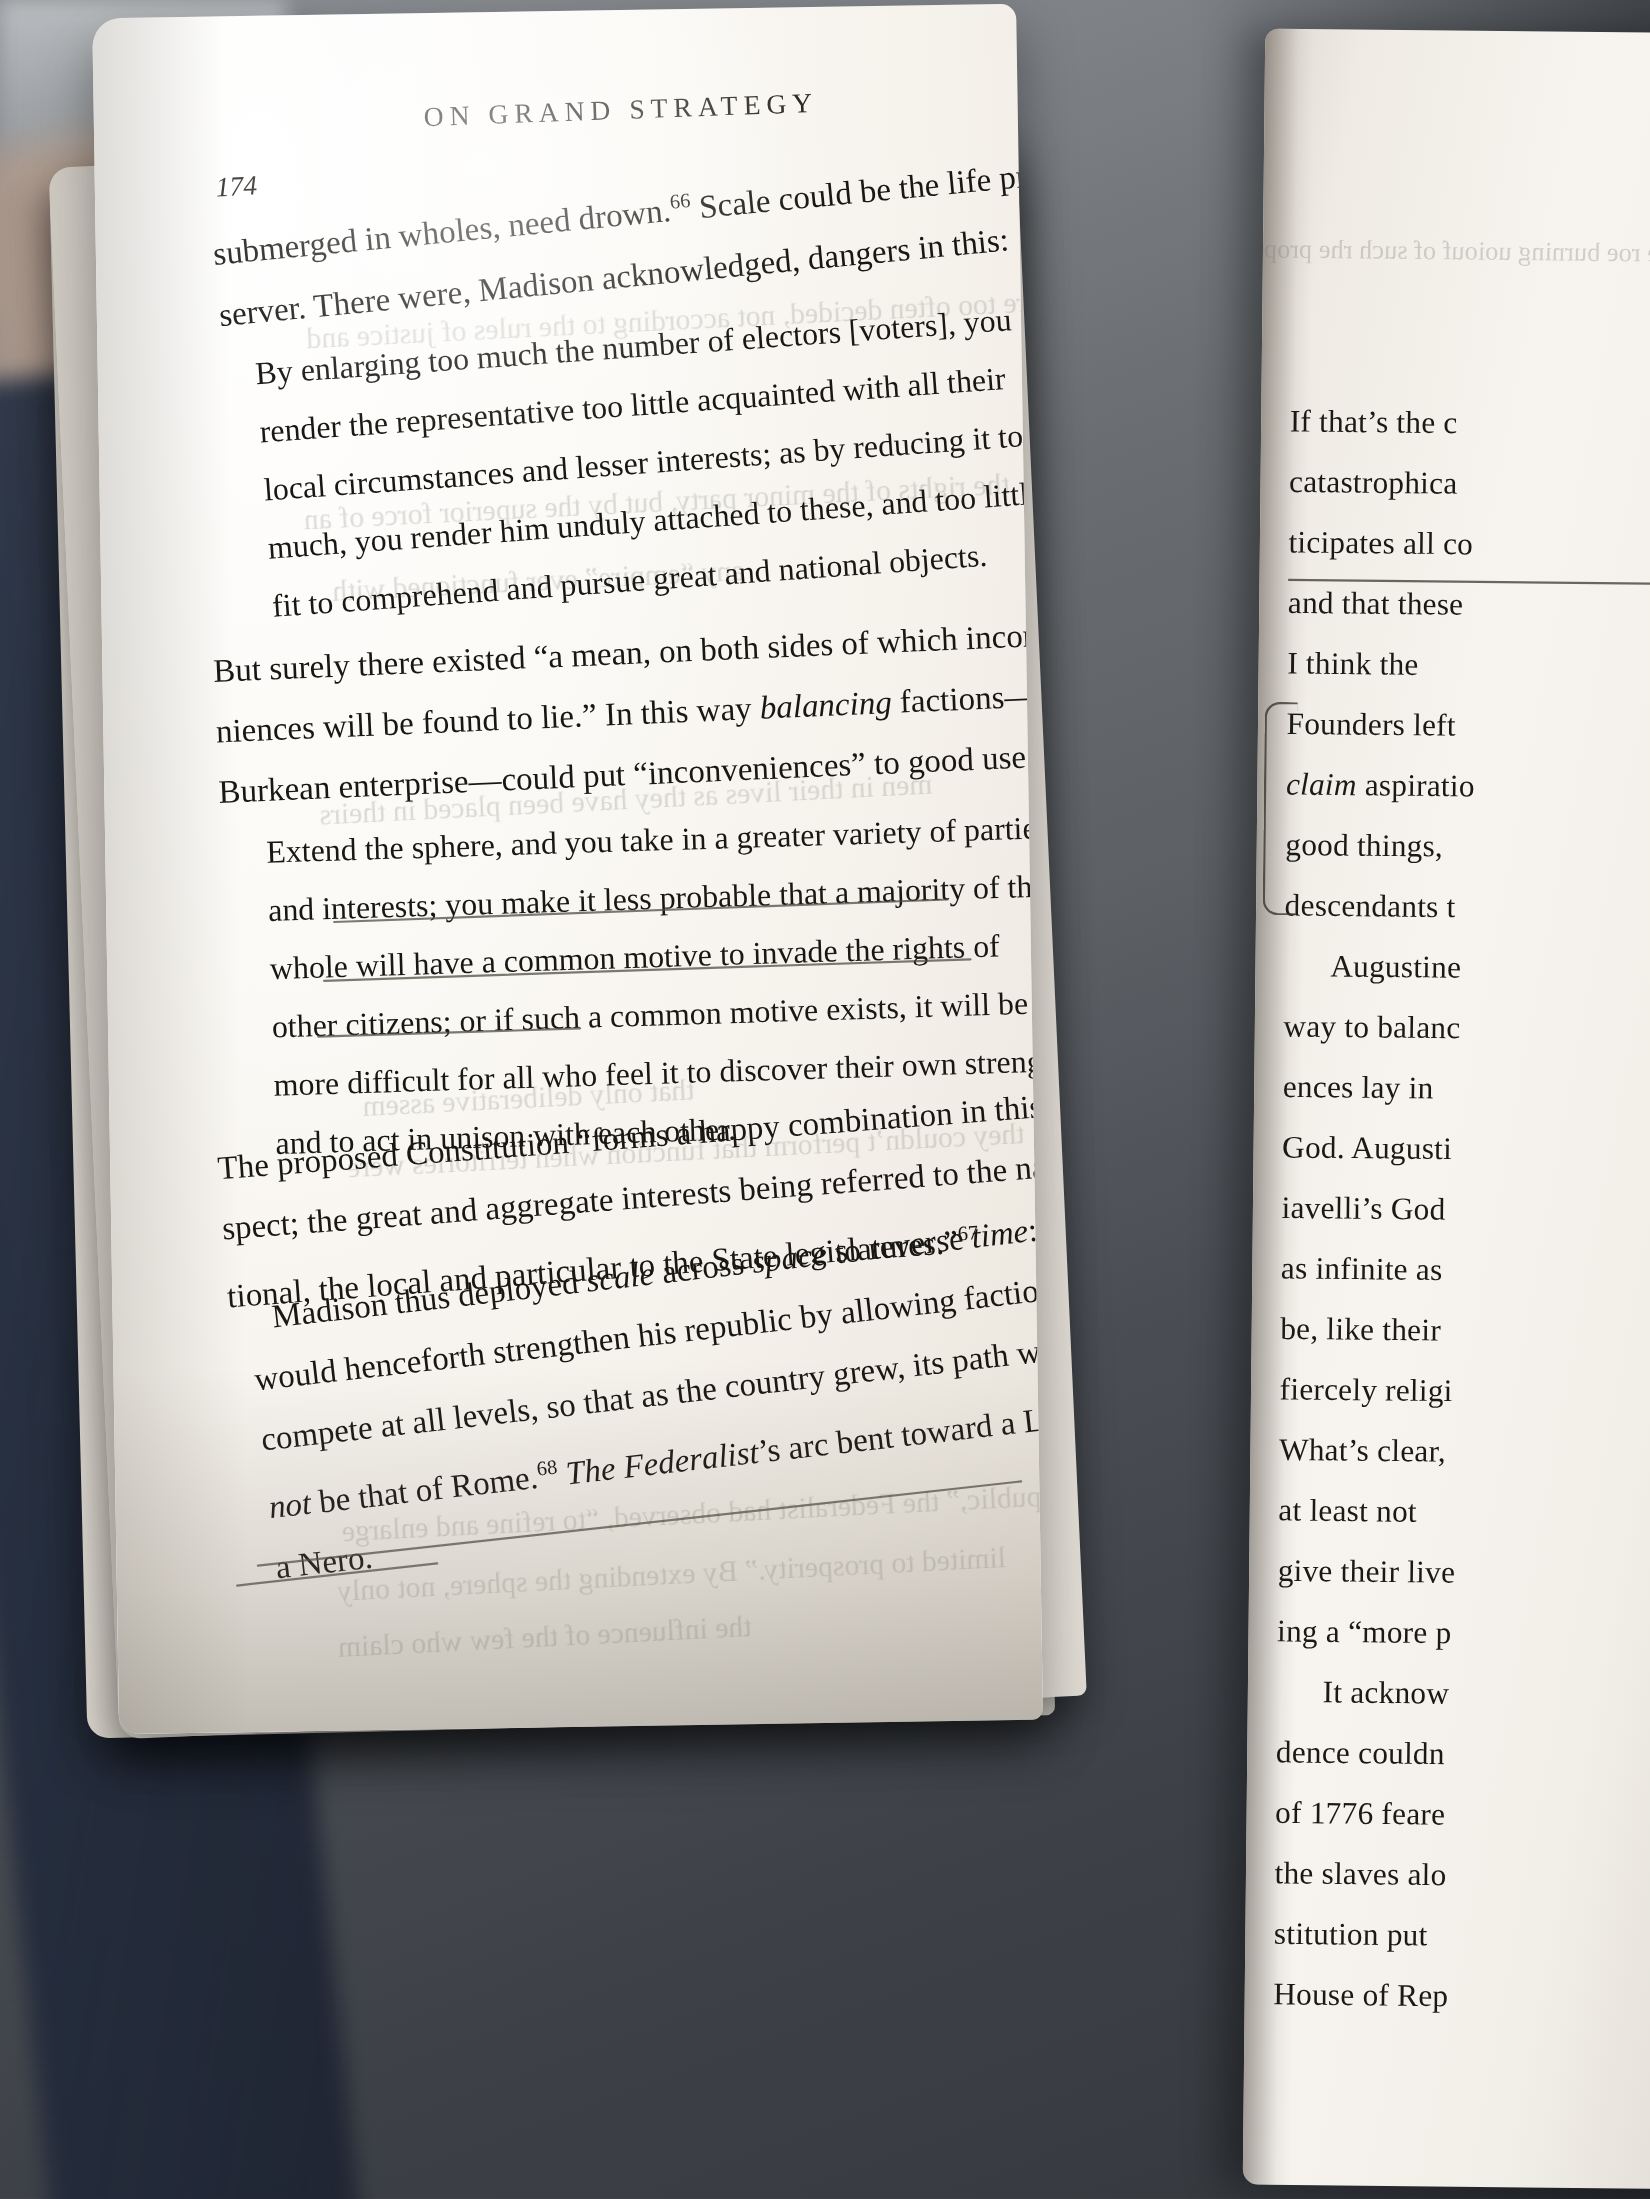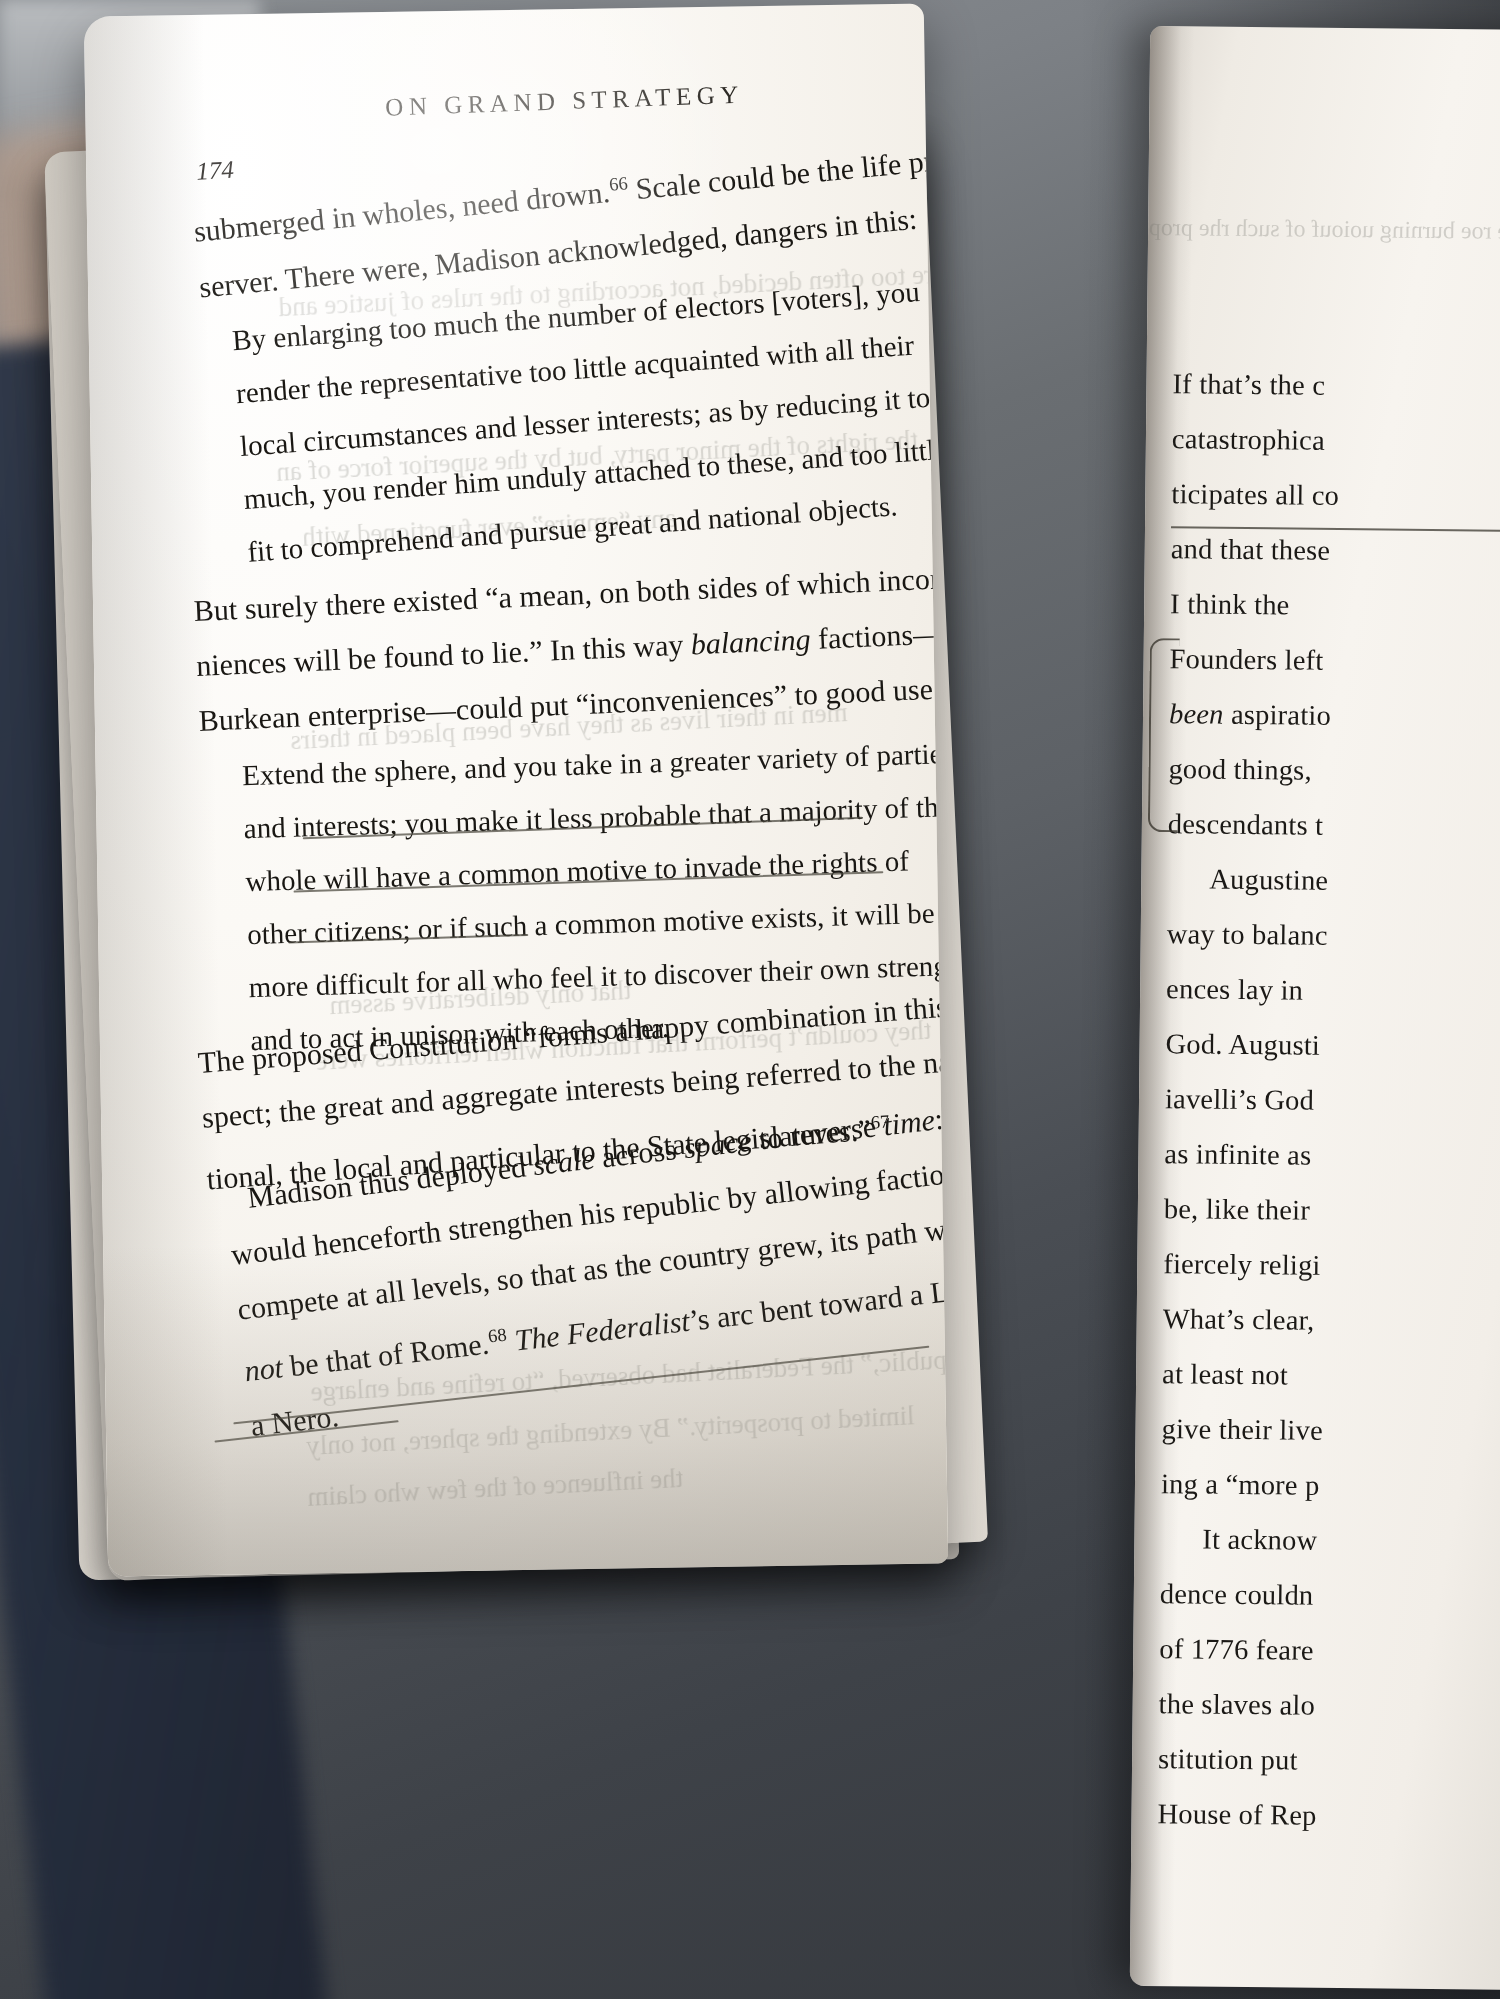--- a/index.html
+++ b/index.html
@@ -297,21 +297,21 @@
       <span class="ln">rhe property to</span>
     </div>
 
     <div class="rp-inner">
       <span class="ln">If that’s the c</span>
       <span class="ln">catastrophica</span>
       <span class="ln">ticipates all co</span>
       <span class="ln">and that these</span>
       <span class="ln">I think the</span>
       <span class="ln">Founders left</span>
-      <span class="ln"><em>been</em> aspiratio</span>
+      <span class="ln"><em>claim</em> aspiratio</span>
       <span class="ln">good things,</span>
       <span class="ln">descendants t</span>
       <span class="ln ind">Augustine</span>
       <span class="ln">way to balanc</span>
       <span class="ln">ences lay in</span>
       <span class="ln">God. Augusti</span>
       <span class="ln">iavelli’s God</span>
       <span class="ln">as infinite as</span>
       <span class="ln">be, like their</span>
       <span class="ln">fiercely religi</span>

